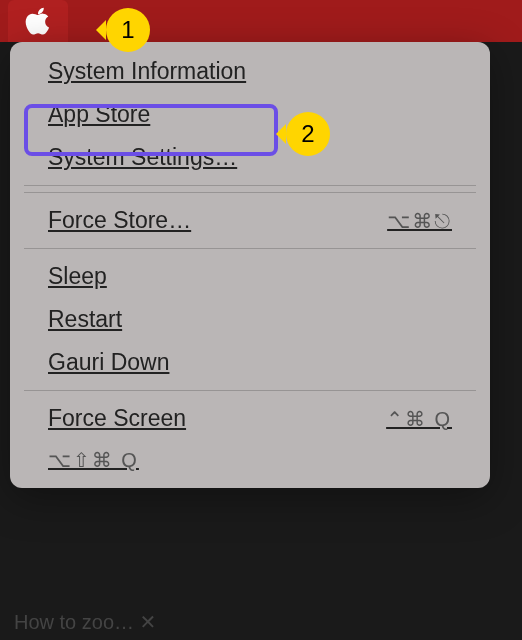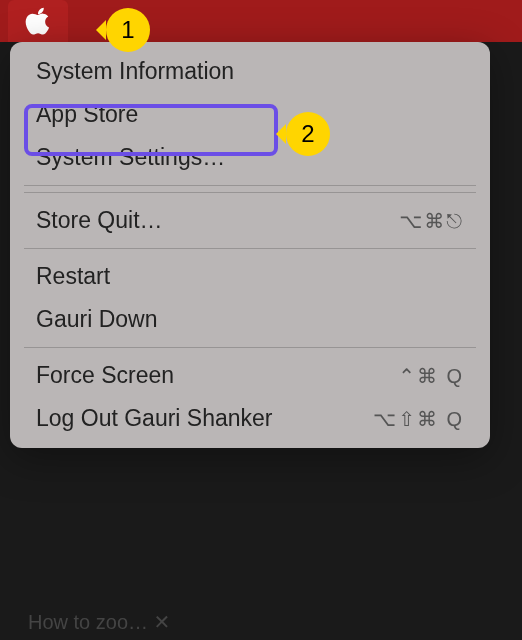--- a/index.html
+++ b/index.html
@@ -70,24 +70,25 @@
     backdrop-filter: blur(10px);
     border-radius: 12px;
     padding: 8px 0;
     box-shadow: 0 10px 40px rgba(0,0,0,0.35);
     z-index: 10;
   }
   .menu-item {
     display: flex;
     align-items: center;
     justify-content: space-between;
-    padding: 8px 26px;
+    padding: 8px 38px;
     font-size: 23px;
     color: #222;
     cursor: default;
+    text-decoration: underline;
   }
   .menu-item .shortcut {
     color: #555;
     font-size: 20px;
     letter-spacing: 2px;
   }
   .menu-sep {
     height: 1px;
     background: rgba(0,0,0,0.18);
     margin: 6px 14px;
@@ -106,21 +107,21 @@
     height: 52px;
   }
   .chevron {
     font-size: 22px;
     color: #333;
     font-weight: bold;
   }
   .bg-tab {
     position: absolute;
     bottom: 6px;
-    left: 28px;
+    left: 14px;
     color: #444;
     font-size: 20px;
   }
 </style>
 </head>
 <body>
 
 <div class="menubar">
   <div class="apple-logo">
     <svg viewBox="0 0 170 170">
@@ -139,37 +140,39 @@
   </div>
   <div class="menu-item">
     <span>App Store</span>
   </div>
   <div class="menu-item">
     <span>System Settings…</span>
   </div>
   <div class="menu-sep"></div>
   <div class="menu-sep"></div>
   <div class="menu-item">
-    <span>Store Quit…</span>
+    <span>Force Store…</span>
     <span class="shortcut">⌥⌘⎋</span>
   </div>
   <div class="menu-sep"></div>
+  <div class="menu-item">
+    <span>Sleep</span>
+  </div>
   <div class="menu-item">
     <span>Restart</span>
   </div>
   <div class="menu-item">
     <span>Gauri Down</span>
   </div>
   <div class="menu-sep"></div>
   <div class="menu-item">
     <span>Force Screen</span>
     <span class="shortcut">⌃⌘ Q</span>
   </div>
   <div class="menu-item">
-    <span>Log Out Gauri Shanker</span>
     <span class="shortcut">⌥⇧⌘ Q</span>
   </div>
 </div>
 
 <div class="highlight highlight-2"></div>
 
 <div class="callout callout-2">
   <div class="callout-bubble">2</div>
 </div>
 

